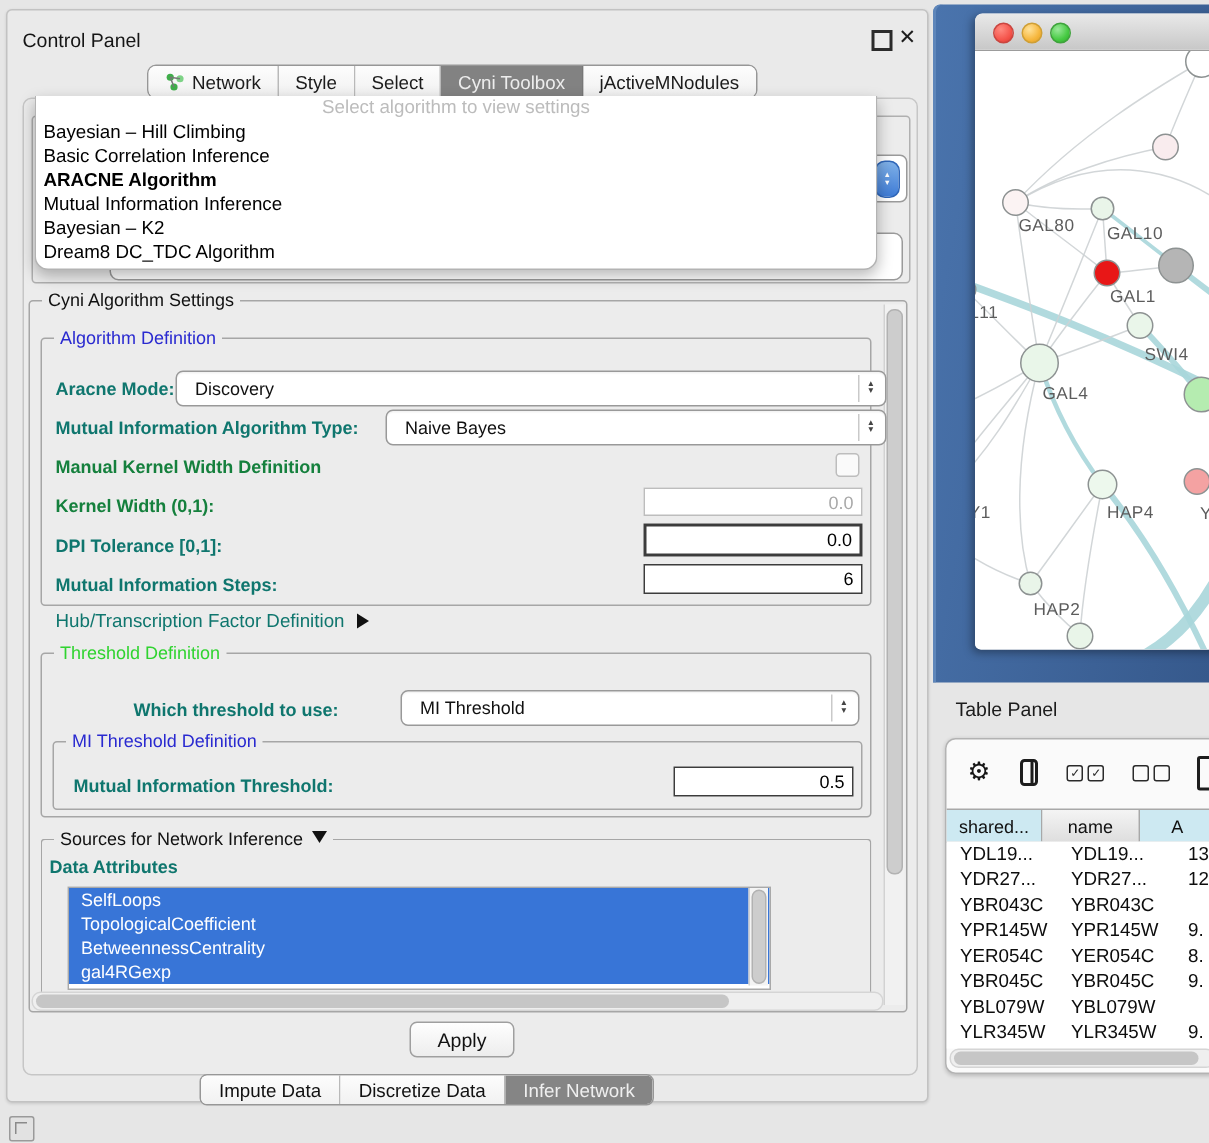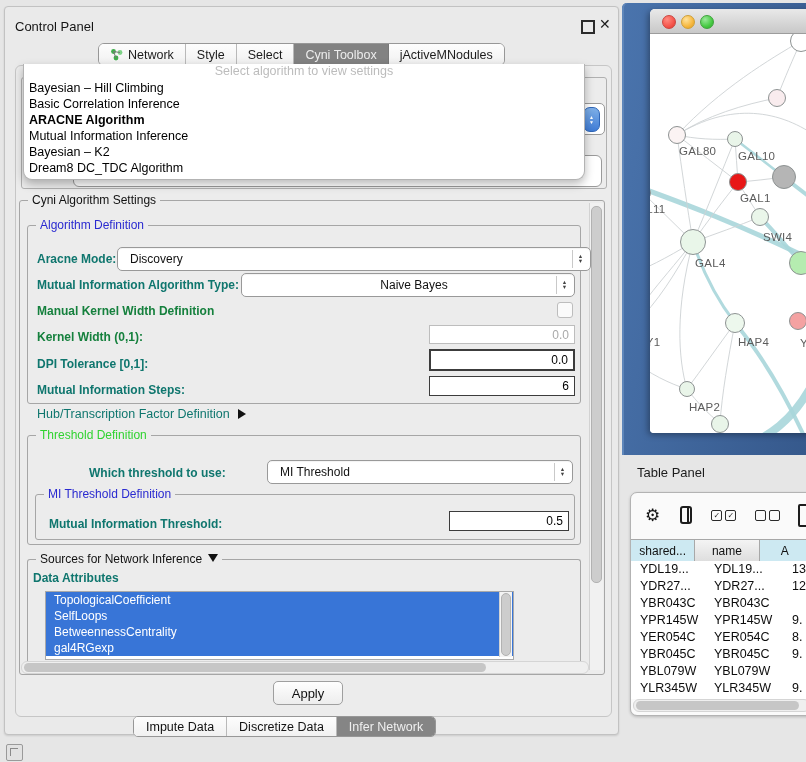--- a/index.html
+++ b/index.html
@@ -180,21 +180,21 @@
 
   <div class="grp" style="left:22px;top:218px;width:552px;height:177px;">
     <span class="grp-label blue">Algorithm Definition</span>
   </div>
   <div class="lbl" style="left:32px;top:245px;">Aracne Mode:</div>
   <div class="combo" style="left:112px;top:240px;width:460px;height:22px;">
     <span>Discovery</span>
       <span class="spin"></span>
   </div>
   <div class="lbl" style="left:32px;top:271px;">Mutual Information Algorithm Type:</div>
-  <div class="combo" style="left:236px;top:266px;width:320px;height:22px;justify-content:center;">
+  <div class="combo" style="left:252px;top:266px;width:320px;height:22px;">
     <span>Naive Bayes</span>
       <span class="spin"></span>
   </div>
   <div class="lbl dis" style="left:32px;top:297px;">Manual Kernel Width Definition</div>
   <div class="cb" style="left:552px;top:295px;"></div>
   <div class="lbl dis" style="left:32px;top:323px;">Kernel Width (0,1):</div>
   <div class="fld dis" style="left:424px;top:318px;width:146px;height:19px;">0.0</div>
   <div class="lbl" style="left:32px;top:350px;">DPI Tolerance [0,1]:</div>
   <div class="fld strong" style="left:424px;top:342px;width:146px;height:22px;">0.0</div>
   <div class="lbl" style="left:32px;top:376px;">Mutual Information Steps:</div>
@@ -217,22 +217,22 @@
   </div>
   <div class="lbl" style="left:44px;top:510px;">Mutual Information Threshold:</div>
   <div class="fld med" style="left:444px;top:504px;width:120px;height:20px;">0.5</div>
 
   <div class="grp" style="left:22px;top:552px;width:552px;height:106px;border-bottom:none;">
     <span class="grp-label"><span>Sources for Network Inference</span><span class="tri-down"></span></span>
   </div>
   <div class="lbl" style="left:28px;top:564px;">Data Attributes</div>
   <div class="abs" id="attr-list">
 
-  <div class="attr-item">TopologicalCoefficient</div>
-      <div class="attr-item">SelfLoops</div>
+  <div class="attr-item">SelfLoops</div>
+      <div class="attr-item">TopologicalCoefficient</div>
       <div class="attr-item">BetweennessCentrality</div>
       <div class="attr-item">gal4RGexp</div>
     </div>
   <div class="abs vscroll" id="attr-vscroll">
     <div class="vthumb" id="attr-vthumb"></div>
   </div>
   <div class="abs hscroll" style="left:16px;top:654px;width:566px;height:11px;">
     <div class="hthumb" style="left:2px;width:462px;"></div>
   </div>
 

